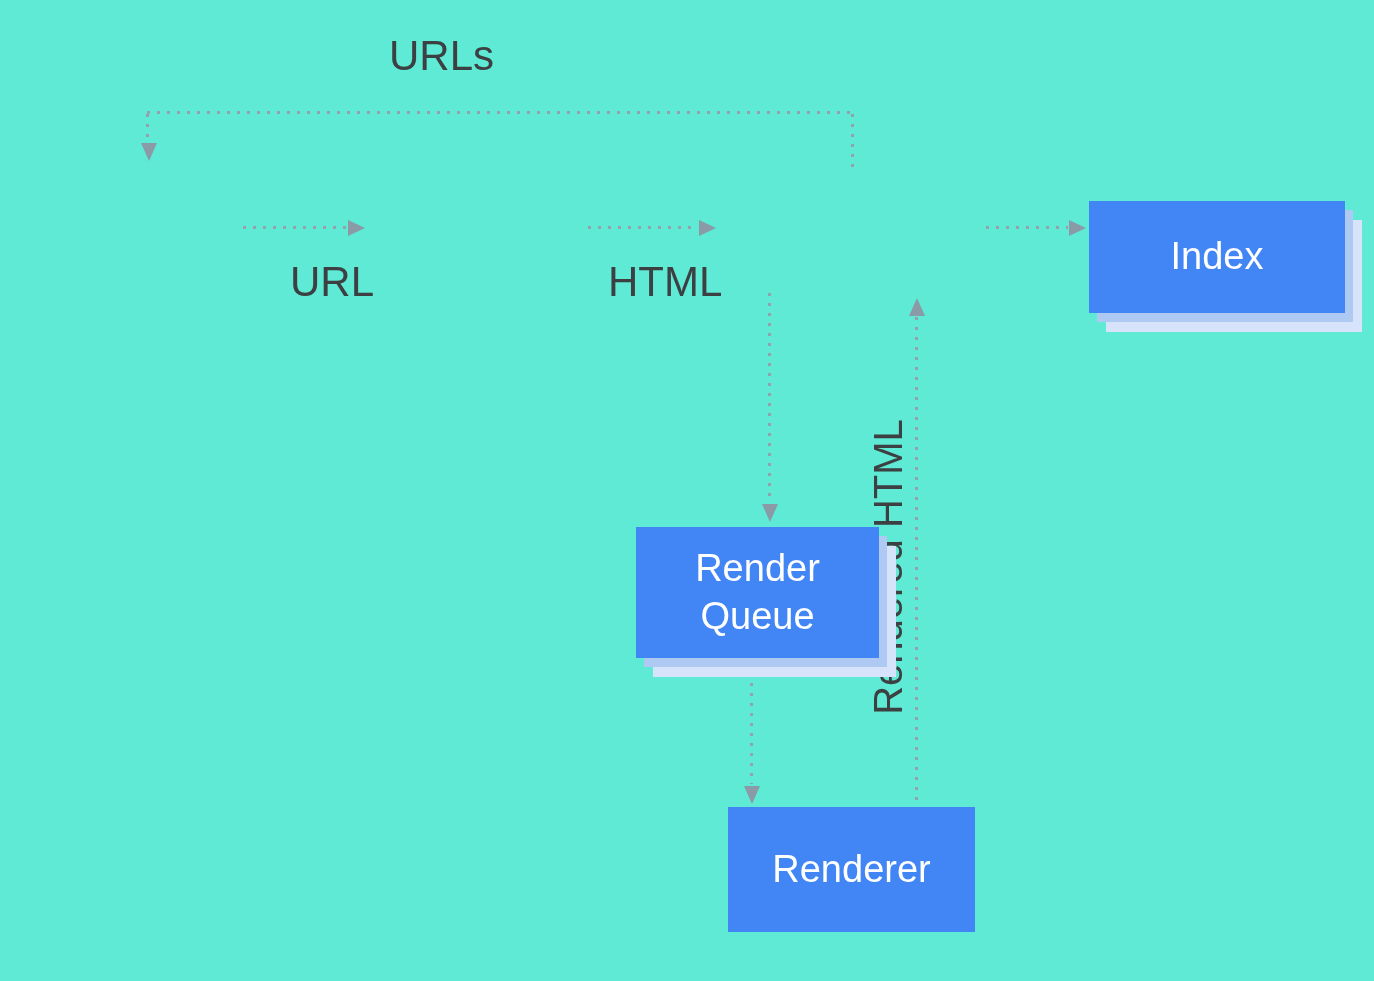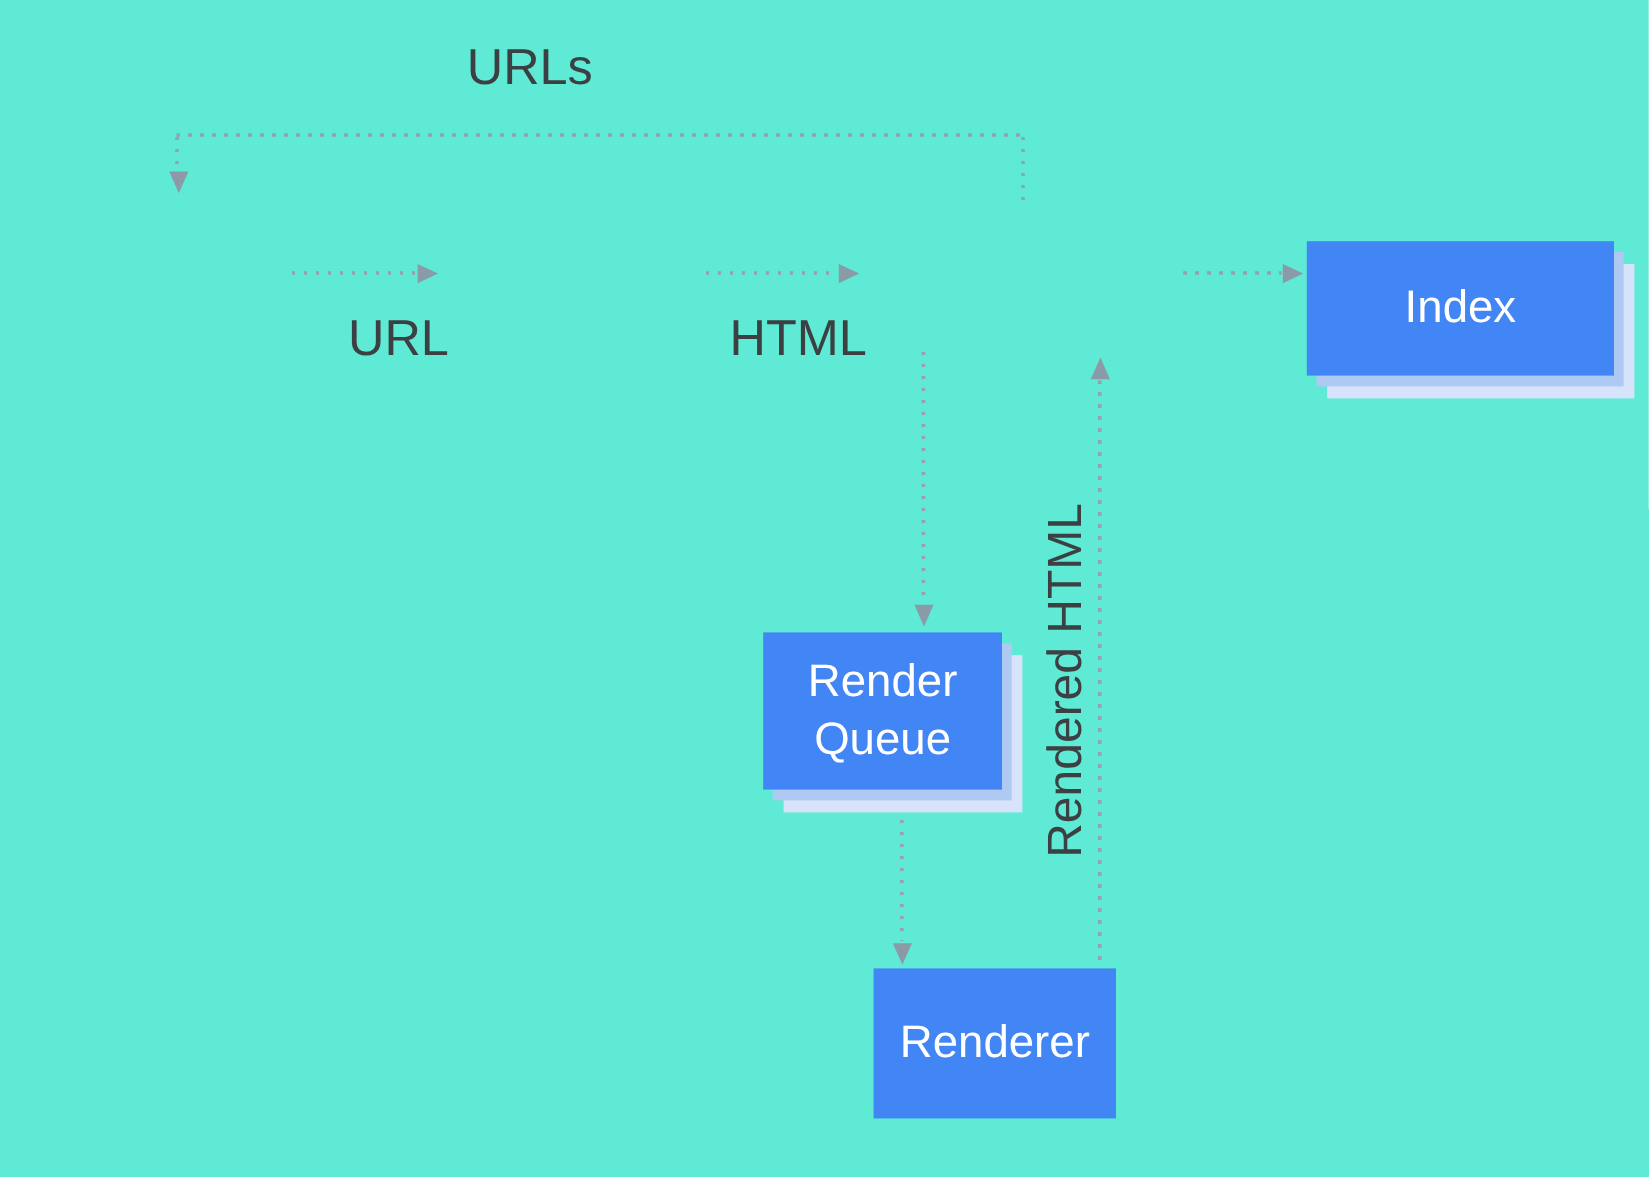--- a/index.html
+++ b/index.html
@@ -84,27 +84,27 @@
 
 
   <div class="node" style="left:1089px;top:172px;width:256px;height:112px;margin-top:29px;">
     <div class="sh sh-light"></div>
     <div class="sh sh-mid"></div>
     <div class="face">
       <span class="node-label">Index</span>
     </div>
   </div>
 
-  <div class="node" style="left:636px;top:527px;width:199px;height:131px;">
+  <div class="node" style="left:636px;top:527px;width:199px;height:131px;padding-left:44px;">
     <div class="sh sh-light"></div>
     <div class="sh sh-mid"></div>
     <div class="face">
       <span class="node-label">Render Queue</span>
     </div>
   </div>
 
-  <div class="node" style="left:728px;top:807px;width:202px;height:125px;">
+  <div class="node" style="left:728px;top:807px;width:247px;height:125px;">
     <div class="face">
       <span class="node-label">Renderer</span>
     </div>
   </div>
 
 </div>
 
 </body></html>

